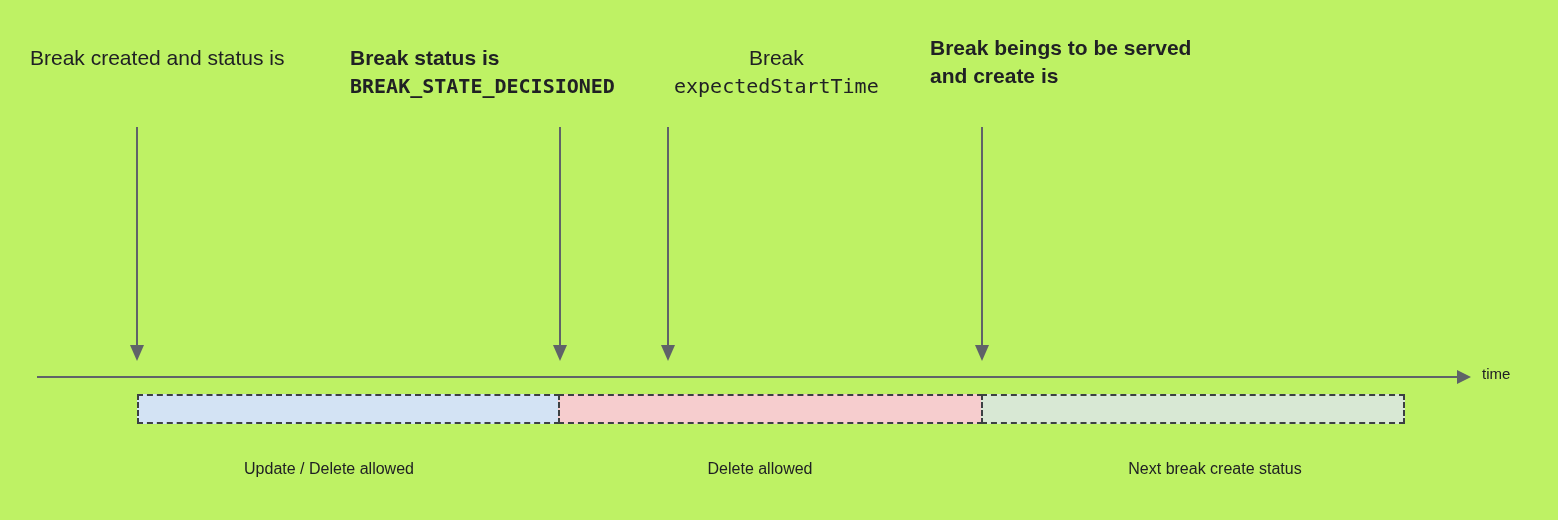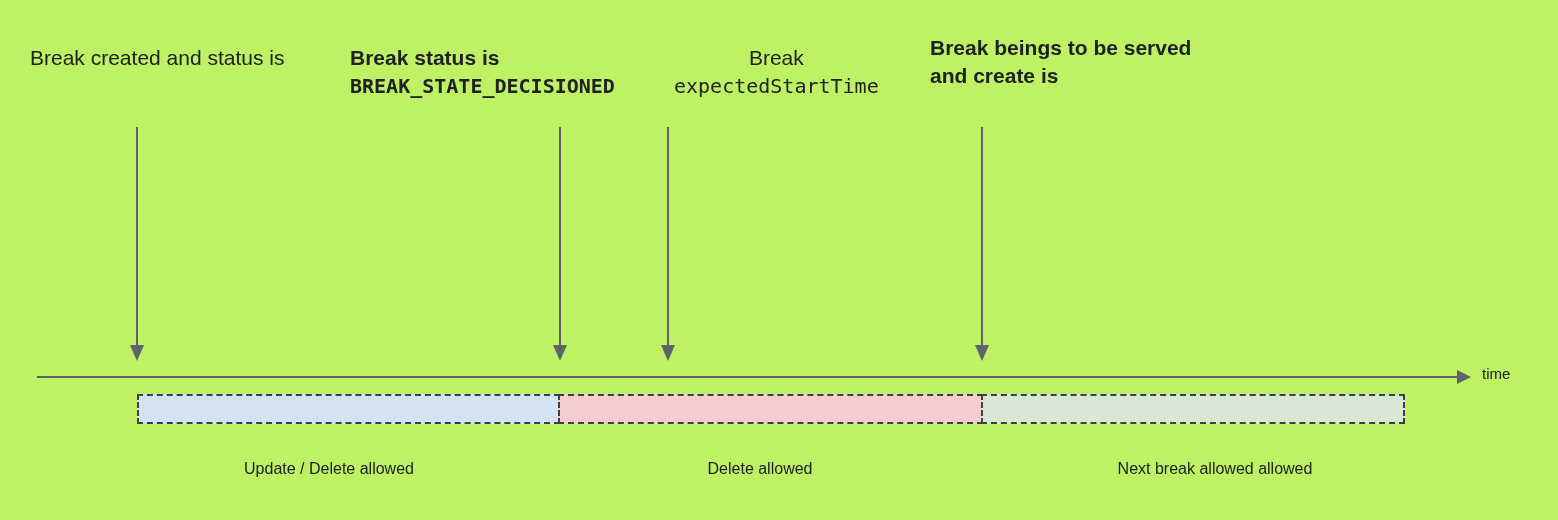--- a/index.html
+++ b/index.html
@@ -84,15 +84,15 @@
   <div class="axis-line"></div>
   <div class="axis-head"></div>
   <div class="axis-label">time</div>
 
   <div class="segment seg-blue"></div>
   <div class="segment seg-pink"></div>
   <div class="segment seg-green"></div>
 
   <div class="seg-label lbl-1">Update / Delete allowed</div>
   <div class="seg-label lbl-2">Delete allowed</div>
-  <div class="seg-label lbl-3">Next break allowed allowed</div>
+  <div class="seg-label lbl-3">Next break create status</div>
 
 </div>
 
 </body></html>

